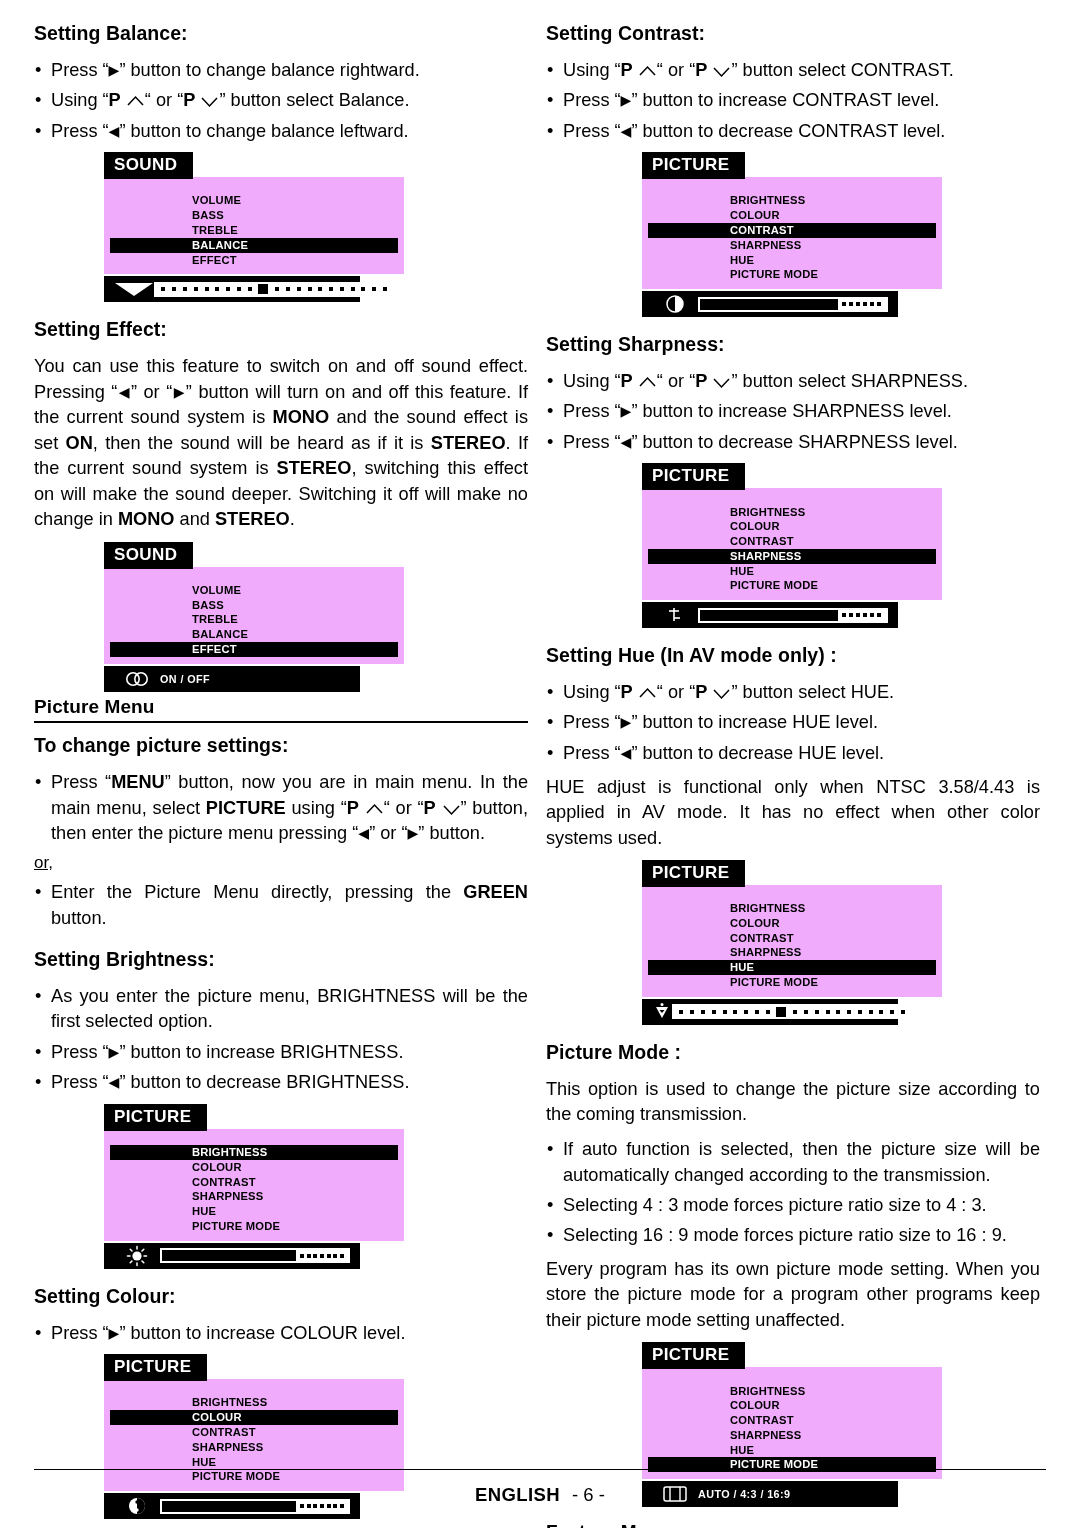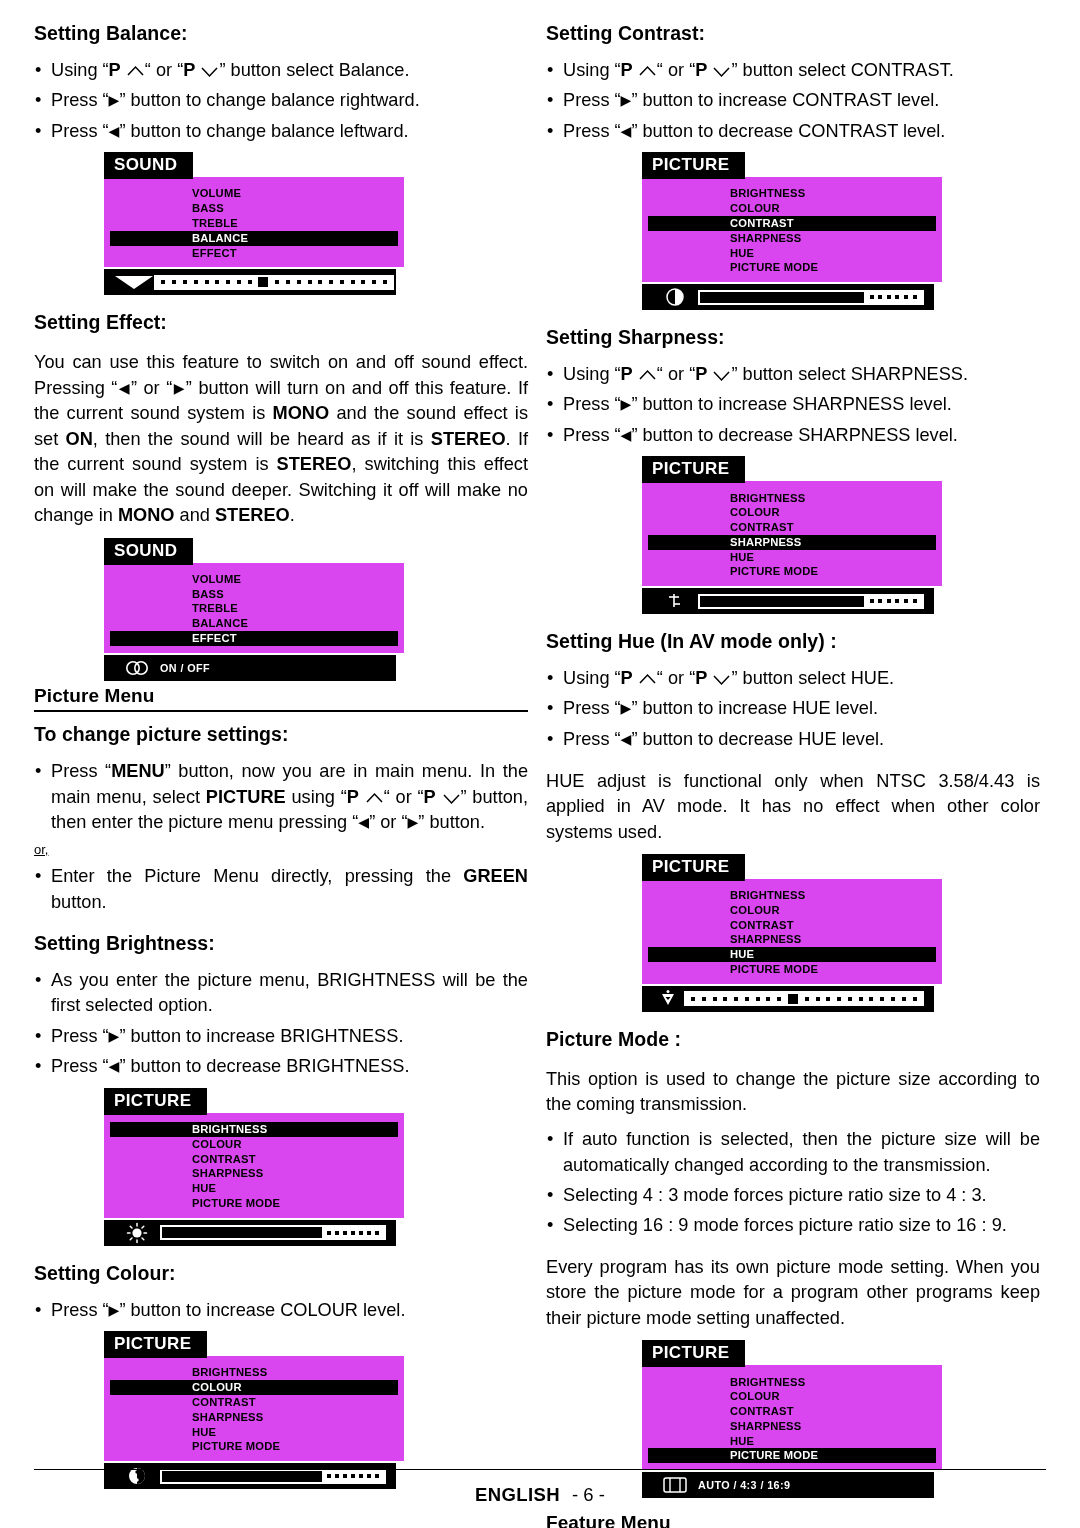--- a/index.html
+++ b/index.html
@@ -27,61 +27,61 @@
   }
   .rule { border-bottom:2.5px solid #000; margin:0 0 11px 0; width:100%; }
 
   h3.sub {
     font-size:19.5px; font-weight:bold; margin:16px 0 13px 0;
     letter-spacing:0.05px;
   }
   h3.sub.tight { margin-top:13px; }
 
   p.body {
-    font-size:18.2px; line-height:25.5px; margin:16px 0 9px 0;
+    font-size:18.2px; line-height:25.5px; margin:8px 0 9px 0;
     text-align:justify;
   }
   ul.bl { list-style:none; margin:0 0 6px 0; padding:0; }
   ul.bl li {
     font-size:18.2px; line-height:25.8px;
     position:relative; padding-left:17px; margin-bottom:4.5px;
     text-align:left;
   }
   ul.bl li.just { text-align:justify; }
   ul.bl li:before {
     content:"\2022"; position:absolute; left:1px; top:0;
   }
-  .or { font-size:13px; margin:2px 0 7px 0;text-decoration:underline; }
+  .or { font-size:17px; margin:2px 0 7px 0;text-decoration:underline; }
   b { font-weight:bold; }
 
   
   .ar { font-size:14px; line-height:1; vertical-align:1px; letter-spacing:0; }
   .pch { display:inline-block; width:19px; height:10px; position:relative; vertical-align:0px; }
   .pch svg { position:absolute; left:0; top:-4px; }
 
   
   .osd { margin:8px 0 4px 0; position:relative; }
   .osd.c-left { margin-left:70px; }
   .osd.c-right { margin-left:96px; }
   .osd-tag {
     display:inline-block; background:#000; color:#fff;
     font-size:17px; font-weight:bold; letter-spacing:0.4px;
     padding:3px 16px 4px 10px; position:relative; z-index:3;
   }
   .osd-body {
-    width:300px; background:#d946ef; margin-top:-2px;
-    padding:9px 0 7px 0; position:relative;
+    width:300px; background:#f0abfc; margin-top:-2px;
+    padding:16px 0 7px 0; position:relative;
   }
   .osd-row {
     font-size:11.2px; font-weight:bold; letter-spacing:0.2px;
     line-height:12.6px; padding:1.1px 0 1.1px 88px; color:#000;
   }
   .osd-row.sel { background:#000; color:#fff; margin:0 6px; padding-left:82px; }
   .osd-bar {
-    width:292px; background:#000; height:26px;
+    width:256px; background:#000; height:26px;
     display:flex; align-items:center; padding:0 10px;
     margin-top:2px;
   }
   .osd-icon { width:46px; display:flex; justify-content:center; align-items:center; }
   .osd-label {
     color:#fff; font-size:10.8px; font-weight:bold; letter-spacing:0.4px;
   }
   
   .slider {
     flex:1; height:15px; background:#fff; display:flex; align-items:center;
@@ -114,26 +114,26 @@
 <body>
 
 <div class="page">
  <div class="cols">
 
   <div class="col left">
 
     <h3 class="sub" style="margin-top:0">Setting Balance:</h3>
 
     <ul class="bl">
+      <li>Press “<span class="ar">▶</span>” button to change balance rightward.</li>
       <li>Using “<b>P</b> <span class="pch"><svg width="19" height="18" viewBox="0 0 19 18">
                 <path d="M2 13 L9.5 5 L17 13" stroke="#000" stroke-width="1.5" fill="none"></path>
               </svg></span>“ or “<b>P</b> <span class="pch"><svg width="19" height="18" viewBox="0 0 19 18">
                 <path d="M2 6 L9.5 14 L17 6" stroke="#000" stroke-width="1.5" fill="none"></path>
               </svg></span>” button select Balance.</li>
-      <li>Press “<span class="ar">▶</span>” button to change balance rightward.</li>
       <li>Press “<span class="ar">◀</span>” button to change balance leftward.</li>
     </ul>
 
     <div class="osd c-left">
       <div class="osd-tag">SOUND</div>
       <div class="osd-body">
         <div class="osd-row">VOLUME</div>
         <div class="osd-row">BASS</div>
         <div class="osd-row">TREBLE</div>
         <div class="osd-row sel">BALANCE</div>

